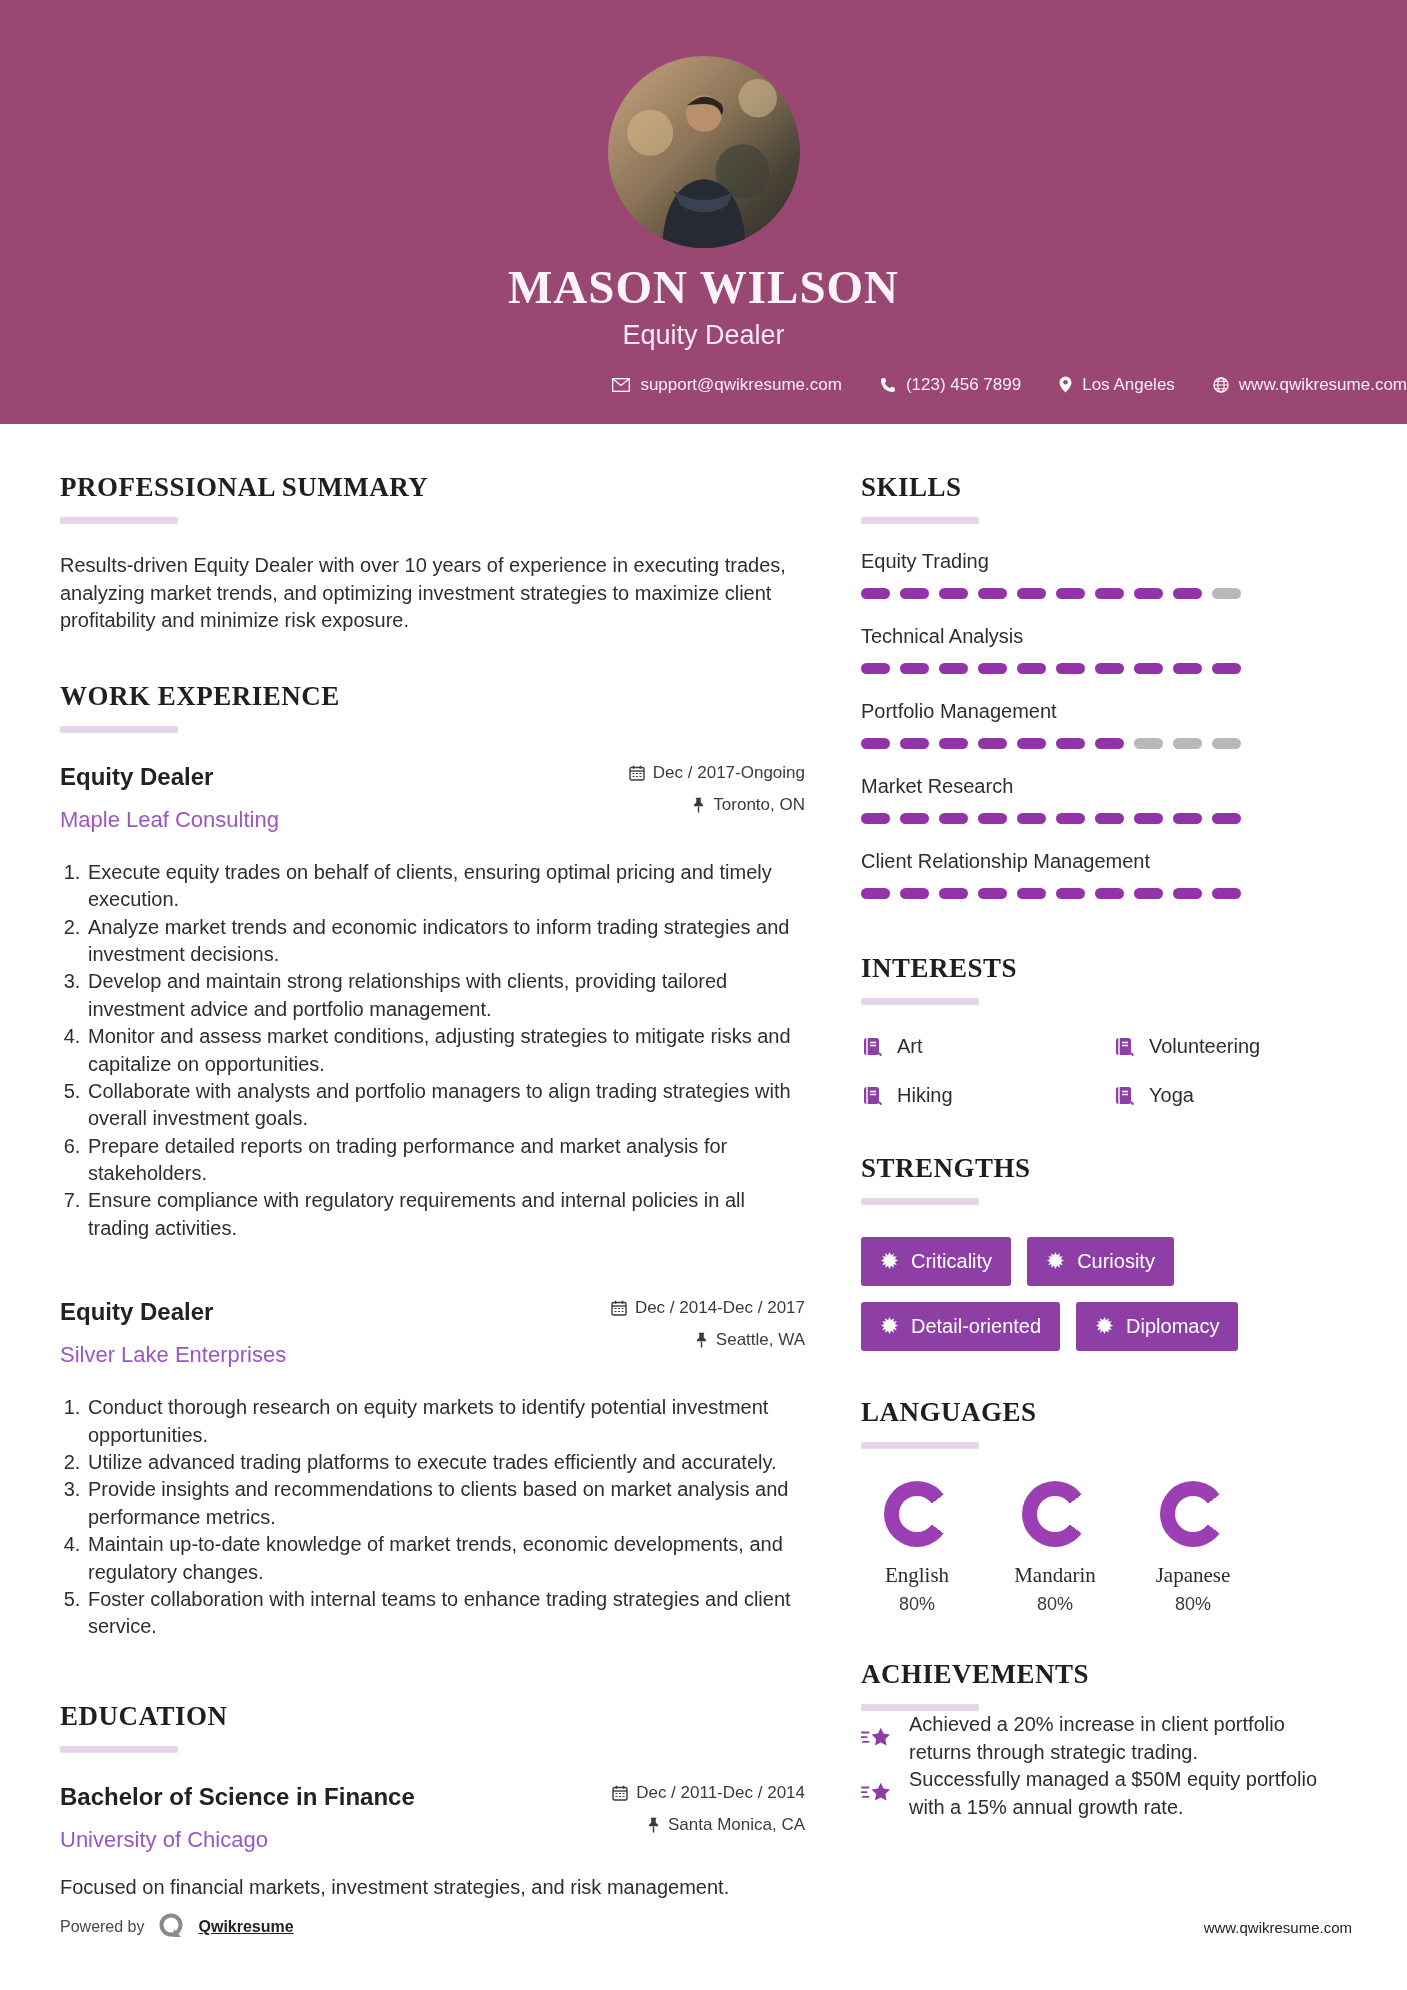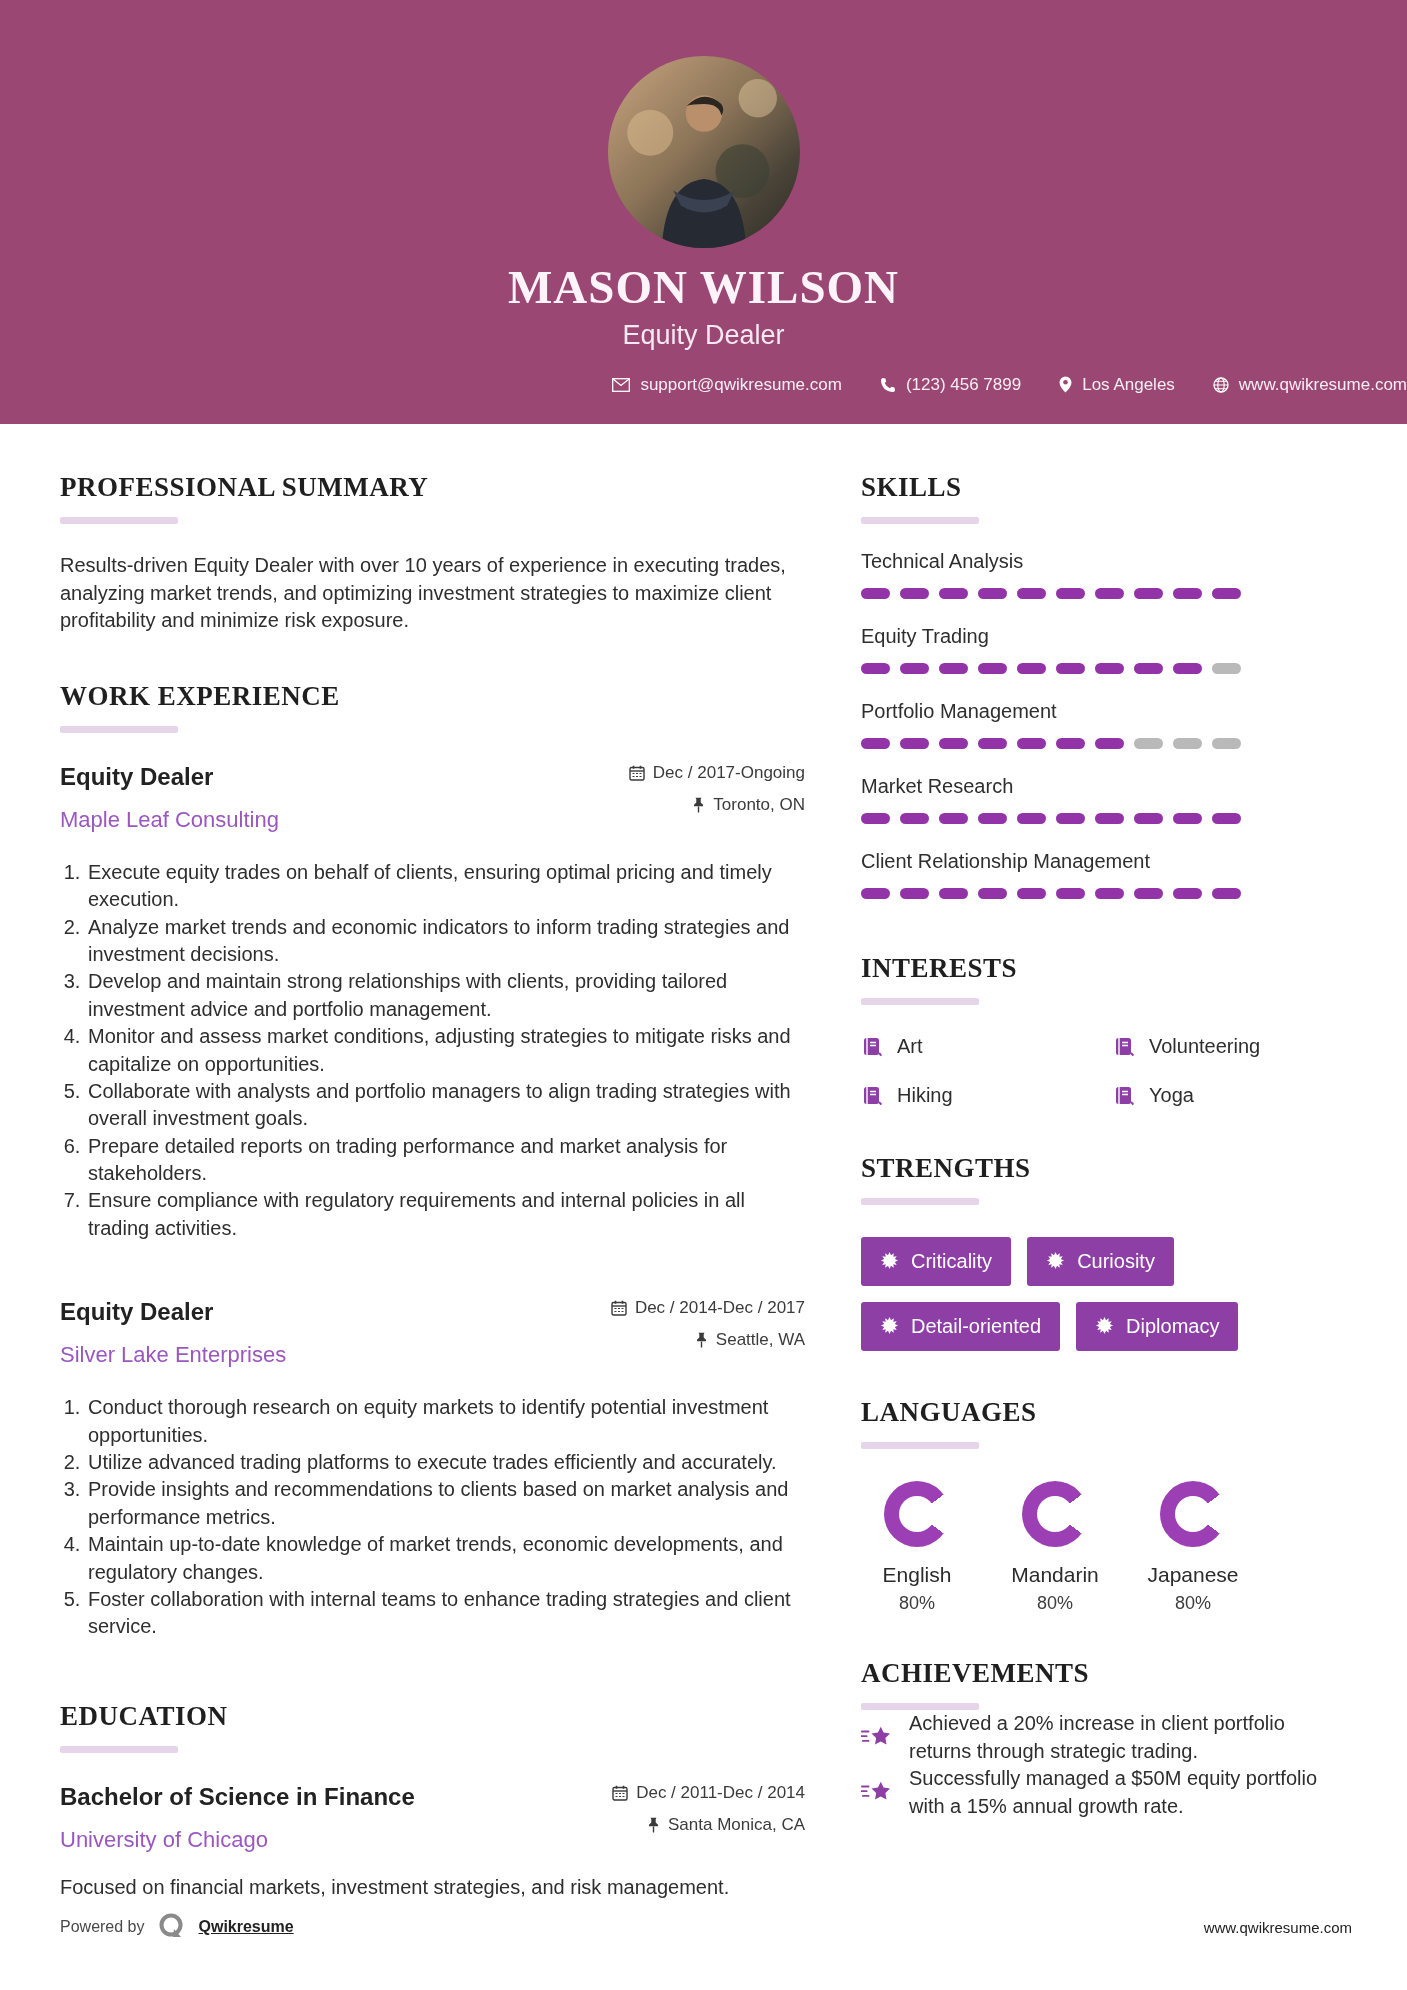--- a/index.html
+++ b/index.html
@@ -83,21 +83,21 @@
   .chips{display:flex;flex-wrap:wrap;gap:16px;margin-top:32px;max-width:420px;}
   .chip{
     display:inline-flex;align-items:center;gap:12px;
     background:var(--chip,#8d3fa6);color:#ffffff;
     font-size:20px;padding:13px 19px;border-radius:3px;
   }
   .languages-row{display:flex;gap:26px;margin-top:32px;}
   .lang{width:112px;text-align:center;}
   .donut{position:relative;width:66px;height:66px;border-radius:50%;margin:0 auto;}
   .donut::after{content:"";position:absolute;inset:15px;background:#fff;border-radius:50%;}
-  .lang-name{margin-top:16px;font-size:21px;color:#2b2b2b;}
+  .lang-name{margin-top:16px;font-size:21px;color:#2b2b2b;font-family:Liberation Serif, serif;}
   .lang-pct{margin-top:6px;font-size:18px;color:#3c3c3c;}
   .ach-item{display:flex;align-items:center;gap:16px;}
   .ach-text{font-size:20px;line-height:1.38;color:#2e2e2e;}
   .ach-item svg{flex:0 0 auto;margin-top:2px;}
   
   .footer{
     position:absolute;left:60px;right:55px;bottom:48px;
     display:flex;justify-content:space-between;align-items:center;
   }
   .footer-left{display:flex;align-items:center;gap:12px;}
@@ -282,47 +282,47 @@
         </div>
       </div>
     </div>
 
     <div class="col-right">
 
       <div class="section" style="margin-bottom:54px;">
         <h2 class="sec-heading">SKILLS</h2>
         <div class="sec-underline"></div>
         <div class="skill-row">
+          <div class="skill-name">Equity Trading</div>
+          <div class="skill-bar">
+              <span class="dash on"></span>
+              <span class="dash on"></span>
+              <span class="dash on"></span>
+              <span class="dash on"></span>
+              <span class="dash on"></span>
+              <span class="dash on"></span>
+              <span class="dash on"></span>
+              <span class="dash on"></span>
+              <span class="dash on"></span>
+              <span class="dash off"></span>
+            </div>
+        </div>
+        <div class="skill-row">
           <div class="skill-name">Technical Analysis</div>
           <div class="skill-bar">
               <span class="dash on"></span>
               <span class="dash on"></span>
               <span class="dash on"></span>
               <span class="dash on"></span>
               <span class="dash on"></span>
               <span class="dash on"></span>
               <span class="dash on"></span>
               <span class="dash on"></span>
               <span class="dash on"></span>
               <span class="dash on"></span>
-            </div>
-        </div>
-        <div class="skill-row">
-          <div class="skill-name">Equity Trading</div>
-          <div class="skill-bar">
-              <span class="dash on"></span>
-              <span class="dash on"></span>
-              <span class="dash on"></span>
-              <span class="dash on"></span>
-              <span class="dash on"></span>
-              <span class="dash on"></span>
-              <span class="dash on"></span>
-              <span class="dash on"></span>
-              <span class="dash on"></span>
-              <span class="dash off"></span>
             </div>
         </div>
         <div class="skill-row">
           <div class="skill-name">Portfolio Management</div>
           <div class="skill-bar">
               <span class="dash on"></span>
               <span class="dash on"></span>
               <span class="dash on"></span>
               <span class="dash on"></span>
               <span class="dash on"></span>

